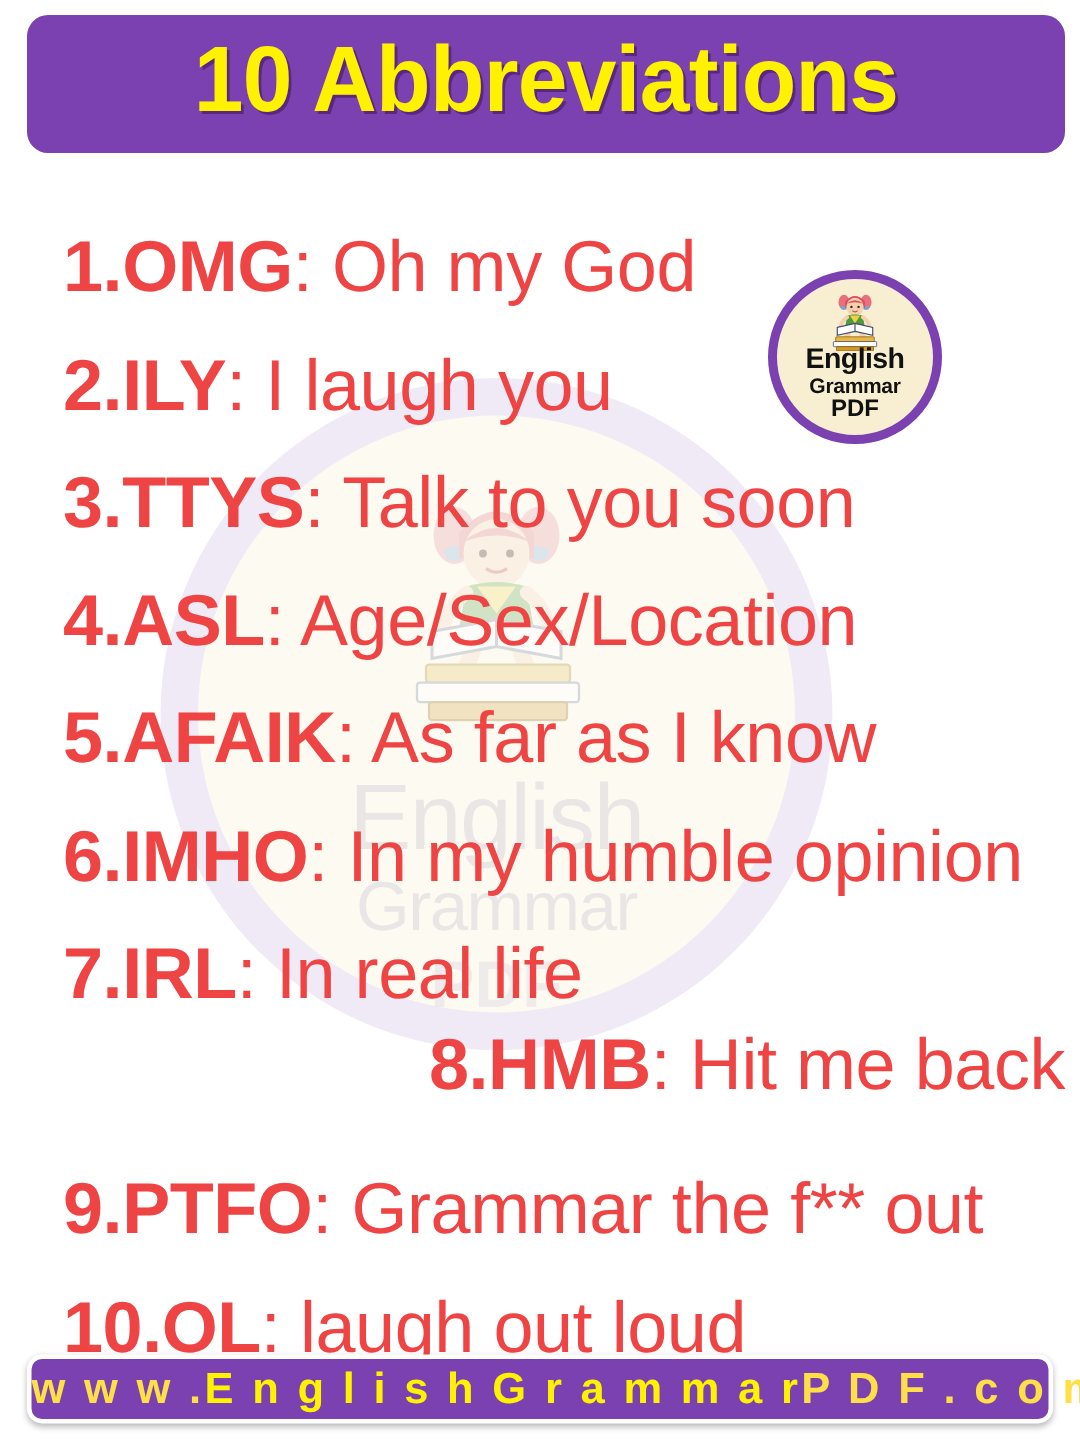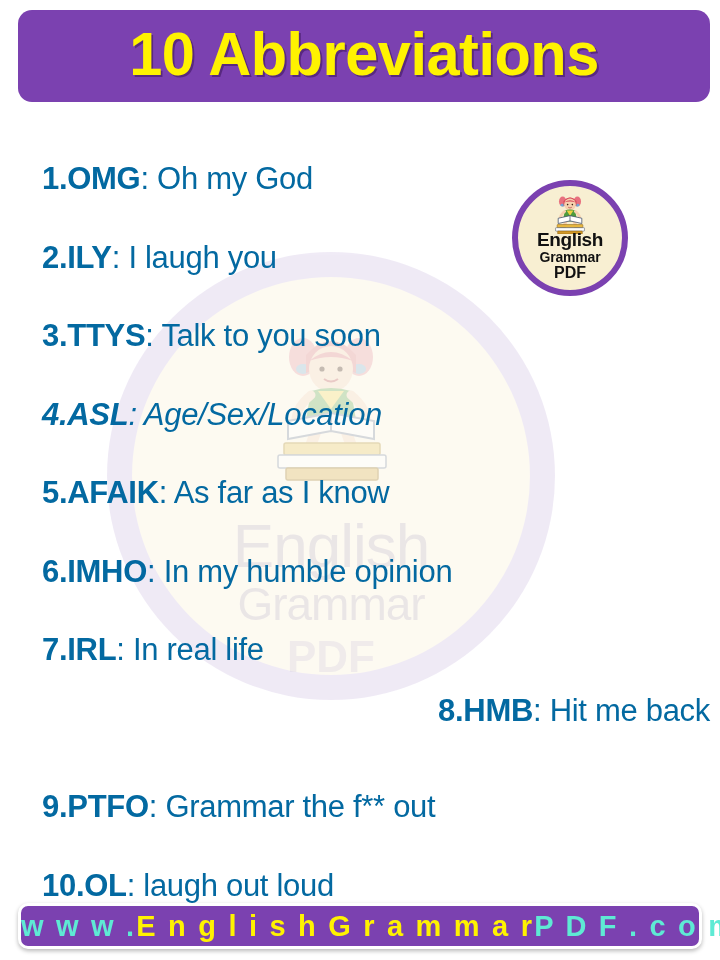--- a/index.html
+++ b/index.html
@@ -189,22 +189,22 @@
     left: 0; top: 152px;
     width: 720px;
     z-index: 3;
   }
   .list-item {
     position: absolute;
     left: 42px;
     right: 10px;
     height: 46px;
     line-height: 46px;
-    font-size: 31px;
-    color: #0369a1;
+    font-size: 48px;
+    color: #ef4444;
     white-space: nowrap;
     letter-spacing: -0.3px;
   }
   .li-key {
     font-weight: bold;
   }
   .li-sep {
     font-weight: normal;
   }
   .li-val {
@@ -230,21 +230,21 @@
     left: 0; right: 0;
     top: 0;
     height: 40px;
     line-height: 40px;
     text-align: center;
     font-size: 29px;
     font-weight: bold;
     letter-spacing: 2.2px;
     white-space: nowrap;
   }
-  .ft-white { color: #5eead4; }
+  .ft-white { color: #fde047; }
   .ft-yellow { color: #FFF200; margin-top: 40px; }
 </style>
 </head>
 <body>
 
 <div class="header-wrap">
   <div class="title-bar">
     <div class="title-text">10 Abbreviations</div>
   </div>
 </div>
@@ -326,21 +326,21 @@
     <span class="lg-1">English</span>
     <span class="lg-2">Grammar</span>
     <span class="lg-3">PDF</span>
   </div>
 </div>
 
 <div class="list" id="abbrev-list">
     <div class="list-item" style="top: 4px;"><span class="li-key">1.</span><span class="li-key">OMG</span><span class="li-sep">: </span><span class="li-val">Oh my God</span></div>
     <div class="list-item" style="top: 82.5px;"><span class="li-key">2.</span><span class="li-key">ILY</span><span class="li-sep">: </span><span class="li-val">I laugh you</span></div>
     <div class="list-item" style="top: 161px;"><span class="li-key">3.</span><span class="li-key">TTYS</span><span class="li-sep">: </span><span class="li-val">Talk to you soon</span></div>
-    <div class="list-item" style="top: 239.5px; font-style: italic;"><span class="li-key">4.</span><span class="li-key">ASL</span><span class="li-sep">: </span><span class="li-val">Age/Sex/Location</span></div>
+    <div class="list-item" style="top: 239.5px;"><span class="li-key">4.</span><span class="li-key">ASL</span><span class="li-sep">: </span><span class="li-val">Age/Sex/Location</span></div>
     <div class="list-item" style="top: 318px;"><span class="li-key">5.</span><span class="li-key">AFAIK</span><span class="li-sep">: </span><span class="li-val">As far as I know</span></div>
     <div class="list-item" style="top: 396.5px;"><span class="li-key">6.</span><span class="li-key">IMHO</span><span class="li-sep">: </span><span class="li-val">In my humble opinion</span></div>
     <div class="list-item" style="top: 475px;"><span class="li-key">7.</span><span class="li-key">IRL</span><span class="li-sep">: </span><span class="li-val">In real life</span></div>
     <div class="list-item" style="top: 536px; text-align: right;"><span class="li-key">8.</span><span class="li-key">HMB</span><span class="li-sep">: </span><span class="li-val">Hit me back</span></div>
     <div class="list-item" style="top: 632px;"><span class="li-key">9.</span><span class="li-key">PTFO</span><span class="li-sep">: </span><span class="li-val">Grammar the f** out</span></div>
     <div class="list-item" style="top: 710.5px;"><span class="li-key">10.</span><span class="li-key">OL</span><span class="li-sep">: </span><span class="li-val">laugh out loud</span></div>
   </div>
 
 <div class="footer-bar">
   <div class="footer-text">

